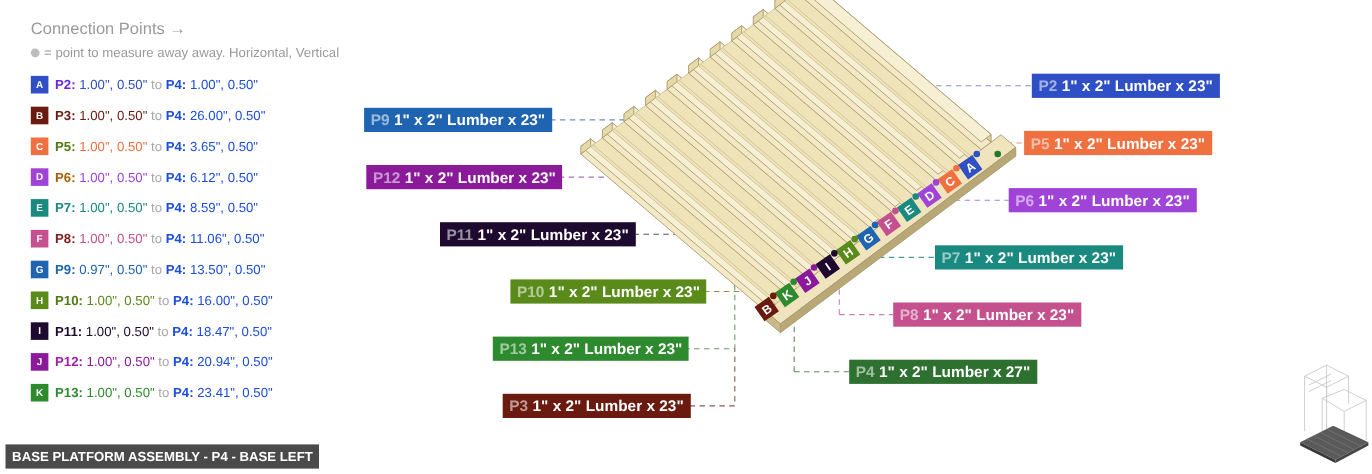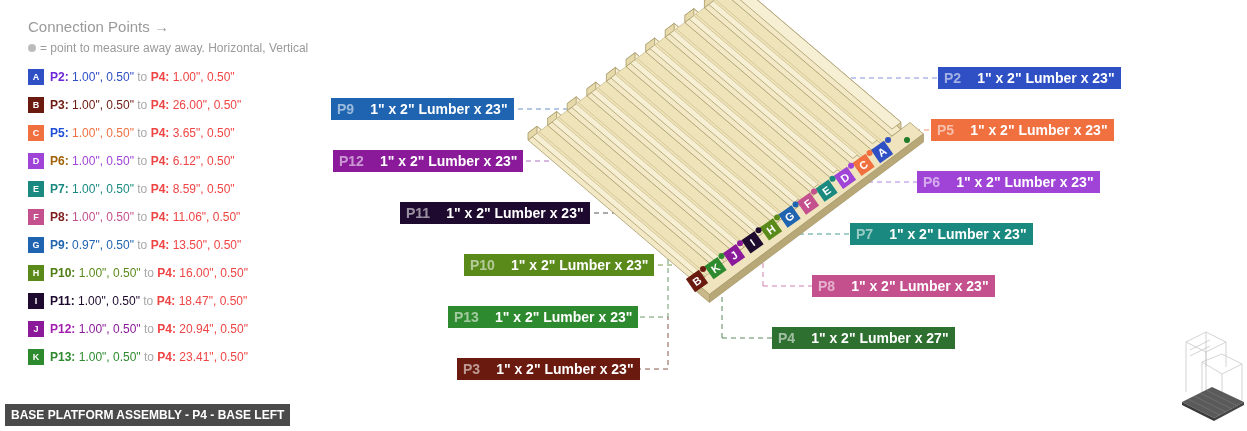--- a/index.html
+++ b/index.html
@@ -5,38 +5,38 @@
   html, body { margin:0; padding:0; background:#ffffff; }
   body { width:1247px; height:431px; position:relative; overflow:hidden; font-family:"Liberation Sans", sans-serif; }
   .legend { position:absolute; left:28px; top:14px; }
   .legend-title { position:absolute; left:0; top:4px; font-size:15px; color:#9a9a9a; white-space:nowrap; }
   .legend-sub { position:absolute; left:0; top:27px; font-size:12px; color:#9a9a9a; white-space:nowrap; }
   .legend-sub .dot { display:inline-block; width:8px; height:8px; border-radius:50%; background:#bdbdbd; margin-right:4px; vertical-align:0px; }
   .conn { position:absolute; left:0; font-size:12px; white-space:nowrap; height:16px; line-height:16px; }
   .conn .badge { display:inline-block; width:16px; height:16px; color:#fff; font-size:9px; font-weight:bold; text-align:center; line-height:16px; margin-right:6px; vertical-align:top; }
   .conn .pname { font-weight:bold; }
   .conn .to { color:#a8a8a8; }
-  .conn .p4 { color:#ef4444; }
+  .conn .p4 { color:#1d4ed8; }
   .conn .p4 b { font-weight:bold; }
   .footer { position:absolute; left:5px; top:404px; height:22px; background:#4a4a4a; color:#fff; font-size:12px; font-weight:bold; line-height:22px; padding:0 6px; white-space:nowrap; }
   .plabel { position:absolute; height:22px; line-height:22px; padding:0 6px; color:#fff; font-weight:bold; font-size:14px; white-space:nowrap; box-sizing:border-box; }
-  .plabel .pid { opacity:0.55; margin-right:16px; }
+  .plabel .pid { opacity:0.55; margin-right:4px; }
   svg.scene { position:absolute; left:0; top:0; }
   .thumb { position:absolute; left:1172px; top:322px; width:75px; height:105px; }
 </style>
 </head>
 <body>
 
 <div class="legend">
   <div class="legend-title">Connection Points →</div>
   <div class="legend-sub"><span class="dot"></span><span>= point to measure away away. Horizontal, Vertical</span></div>
   <div id="conn-list">
       <div class="conn" style="top: 55px;"><span class="badge" style="background:#2f4fc4">A</span><span class="pname" style="color:#6d28d9">P2:</span> <span style="color:#2f4fc4">1.00", 0.50"</span> <span class="to">to</span> <span class="p4"><b>P4:</b></span> <span class="p4">1.00", 0.50"</span></div>
       <div class="conn" style="top: 83px;"><span class="badge" style="background:#6b1a0f">B</span><span class="pname" style="color:#6b1a0f">P3:</span> <span style="color:#6b1a0f">1.00", 0.50"</span> <span class="to">to</span> <span class="p4"><b>P4:</b></span> <span class="p4">26.00", 0.50"</span></div>
-      <div class="conn" style="top: 111px;"><span class="badge" style="background:#f07040">C</span><span class="pname" style="color:#1d4ed8">P5:</span> <span style="color:#f07040">1.00", 0.50"</span> <span class="to">to</span> <span class="p4"><b>P4:</b></span> <span class="p4">3.65", 0.50"</span></div>
+      <div class="conn" style="top: 111px;"><span class="badge" style="background:#f07040">C</span><span class="pname" style="color:#4d7c0f">P5:</span> <span style="color:#f07040">1.00", 0.50"</span> <span class="to">to</span> <span class="p4"><b>P4:</b></span> <span class="p4">3.65", 0.50"</span></div>
       <div class="conn" style="top: 139px;"><span class="badge" style="background:#a044d8">D</span><span class="pname" style="color:#a16207">P6:</span> <span style="color:#a044d8">1.00", 0.50"</span> <span class="to">to</span> <span class="p4"><b>P4:</b></span> <span class="p4">6.12", 0.50"</span></div>
       <div class="conn" style="top: 167px;"><span class="badge" style="background:#1a8a80">E</span><span class="pname" style="color:#1a8a80">P7:</span> <span style="color:#1a8a80">1.00", 0.50"</span> <span class="to">to</span> <span class="p4"><b>P4:</b></span> <span class="p4">8.59", 0.50"</span></div>
       <div class="conn" style="top: 195px;"><span class="badge" style="background:#c4508e">F</span><span class="pname" style="color:#7f1d1d">P8:</span> <span style="color:#c4508e">1.00", 0.50"</span> <span class="to">to</span> <span class="p4"><b>P4:</b></span> <span class="p4">11.06", 0.50"</span></div>
       <div class="conn" style="top: 223px;"><span class="badge" style="background:#1f64b0">G</span><span class="pname" style="color:#1f64b0">P9:</span> <span style="color:#1f64b0">0.97", 0.50"</span> <span class="to">to</span> <span class="p4"><b>P4:</b></span> <span class="p4">13.50", 0.50"</span></div>
       <div class="conn" style="top: 251px;"><span class="badge" style="background:#5a8a1a">H</span><span class="pname" style="color:#4d7c0f">P10:</span> <span style="color:#5a8a1a">1.00", 0.50"</span> <span class="to">to</span> <span class="p4"><b>P4:</b></span> <span class="p4">16.00", 0.50"</span></div>
       <div class="conn" style="top: 279px;"><span class="badge" style="background:#1e0a2e">I</span><span class="pname" style="color:#1e0a2e">P11:</span> <span style="color:#1e0a2e">1.00", 0.50"</span> <span class="to">to</span> <span class="p4"><b>P4:</b></span> <span class="p4">18.47", 0.50"</span></div>
       <div class="conn" style="top: 307px;"><span class="badge" style="background:#8a1a9a">J</span><span class="pname" style="color:#a21caf">P12:</span> <span style="color:#8a1a9a">1.00", 0.50"</span> <span class="to">to</span> <span class="p4"><b>P4:</b></span> <span class="p4">20.94", 0.50"</span></div>
       <div class="conn" style="top: 335px;"><span class="badge" style="background:#2e8a2e">K</span><span class="pname" style="color:#2e8a2e">P13:</span> <span style="color:#2e8a2e">1.00", 0.50"</span> <span class="to">to</span> <span class="p4"><b>P4:</b></span> <span class="p4">23.41", 0.50"</span></div>
     </div>
 </div>

